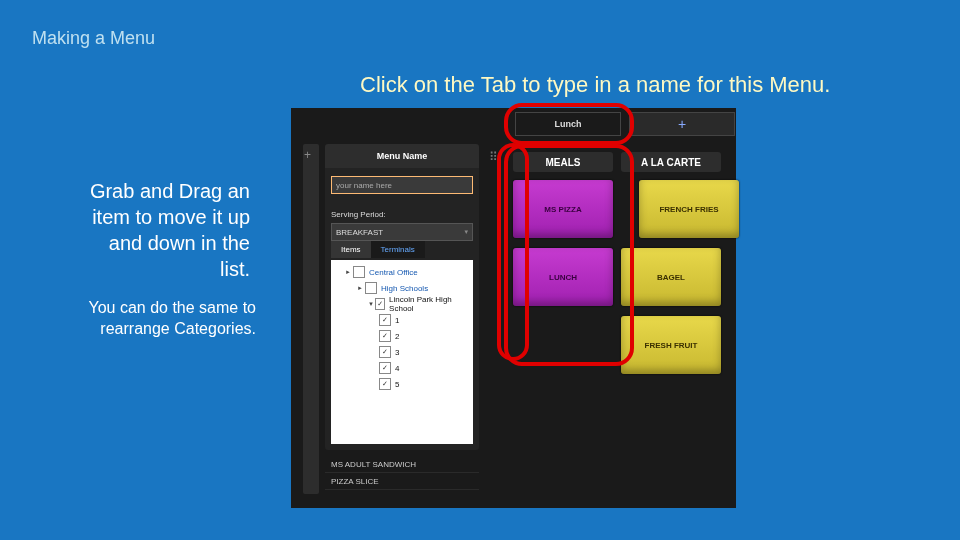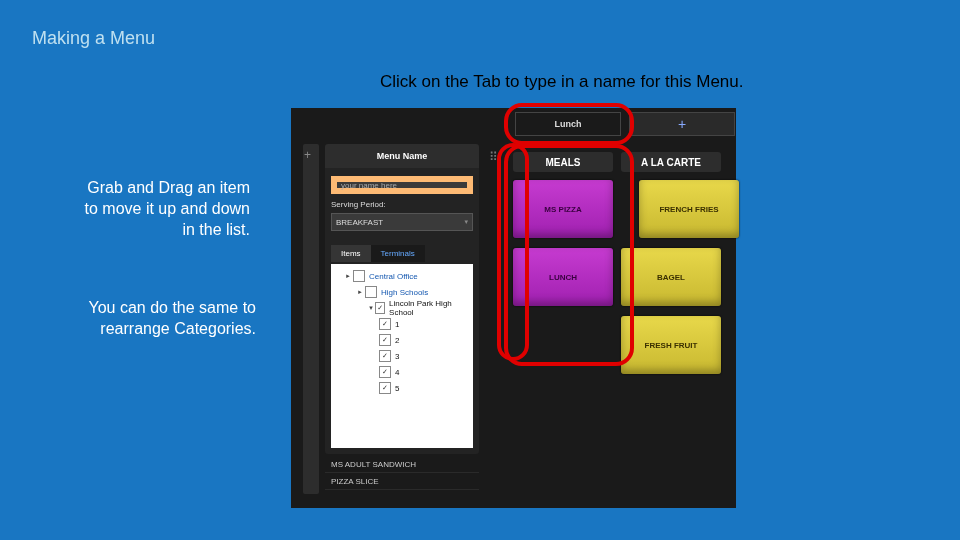--- a/index.html
+++ b/index.html
@@ -1,34 +1,34 @@
 <!DOCTYPE html>
 <html><head>
 <meta charset="utf-8">
 <style>
 html,body{margin:0;padding:0;width:960px;height:540px;background:#1976c2;font-family:"Segoe UI",Arial,sans-serif;overflow:hidden}
 .slide{position:relative;width:960px;height:416px}
 .title{position:absolute;left:32px;top:28px;color:#bfe0f0;font-size:18px}
-.instr-top{position:absolute;left:380px;top:72px;color:#000000;font-size:17px}
-.instr-left1{position:absolute;left:80px;top:178px;width:170px;text-align:right;color:#fff;font-size:16px;line-height:1.3}
+.instr-top{position:absolute;left:360px;top:72px;color:#fef9c3;font-size:22px}
+.instr-left1{position:absolute;left:80px;top:178px;width:170px;text-align:right;color:#fff;font-size:20px;line-height:1.3}
 .instr-left2{position:absolute;left:70px;top:298px;width:186px;text-align:right;color:#fff;font-size:16px;line-height:1.3}
 .app{position:absolute;left:291px;top:108px;width:445px;height:400px;background:#1a1a1a;color:#ccc;font-size:9px}
 .tabbar{position:absolute;left:224px;top:0;height:28px;display:flex}
 .tab1{width:104px;height:22px;margin-top:4px;background:#1a1a1a;border:1px solid #444;color:#ddd;display:flex;align-items:center;justify-content:center;font-size:9px;font-weight:bold}
 .tab2{width:104px;height:22px;margin-top:4px;margin-left:8px;background:#2a2a2a;border:1px solid #444;color:#88aaff;display:flex;align-items:center;justify-content:center;font-size:14px}
 .left-col{position:absolute;left:12px;top:36px;width:16px;height:350px;background:#2d2d2d;border-radius:2px}
 .plus-left{position:absolute;left:13px;top:40px;color:#888;font-size:12px}
 .panel{position:absolute;left:34px;top:36px;width:154px}
 .panel-head{height:24px;background:#2d2d2d;border-radius:3px 3px 0 0;color:#fff;font-size:9px;display:flex;align-items:center;justify-content:center;font-weight:bold}
 .panel-body{background:#232323;padding:8px 6px 6px 6px;border-radius:0 0 3px 3px}
-.input{width:100%;box-sizing:border-box;height:18px;background:#3a3a3a;border:6px solid #fdba74;color:#aaa;font-size:8px;padding:0 4px;display:flex;align-items:center;margin-bottom:6px}
+.input{width:100%;box-sizing:border-box;height:18px;background:#3a3a3a;border:1px solid #fdba74;color:#aaa;font-size:8px;padding:0 4px;display:flex;align-items:center;margin-bottom:16px}
 .label-center{text-align:left;color:#ddd;font-size:8px;margin:4px 0 4px 0}
 .select{width:100%;box-sizing:border-box;height:18px;background:#3a3a3a;border:1px solid #555;color:#ddd;font-size:8px;padding:0 4px;display:flex;align-items:center;justify-content:space-between}
 .caret{color:#888;font-size:7px}
-.subtabs{display:flex;margin-top:14px}
+.subtabs{display:flex;}
 .subtab{flex:0 0 auto;padding:4px 10px;font-size:8px;color:#fff;background:#353535}
 .subtab.active{background:#1a1a1a;color:#66aaff}
 .tree{background:#fff;margin-top:2px;height:176px;padding:4px 12px;color:#1558b0;font-size:8px;overflow:hidden}
 .trow{display:flex;align-items:center;height:16px}
 .tcaret{width:10px;text-align:center;color:#444;font-size:7px}
 .tcb{width:10px;height:10px;border:1px solid #888;margin-right:4px;display:flex;align-items:center;justify-content:center;font-size:7px;color:#333;background:#fff}
 .tcb.on::after{content:"✓"}
 .tlabel{color:#1558b0}
 .indent1{padding-left:12px}
 .indent2{padding-left:24px}

